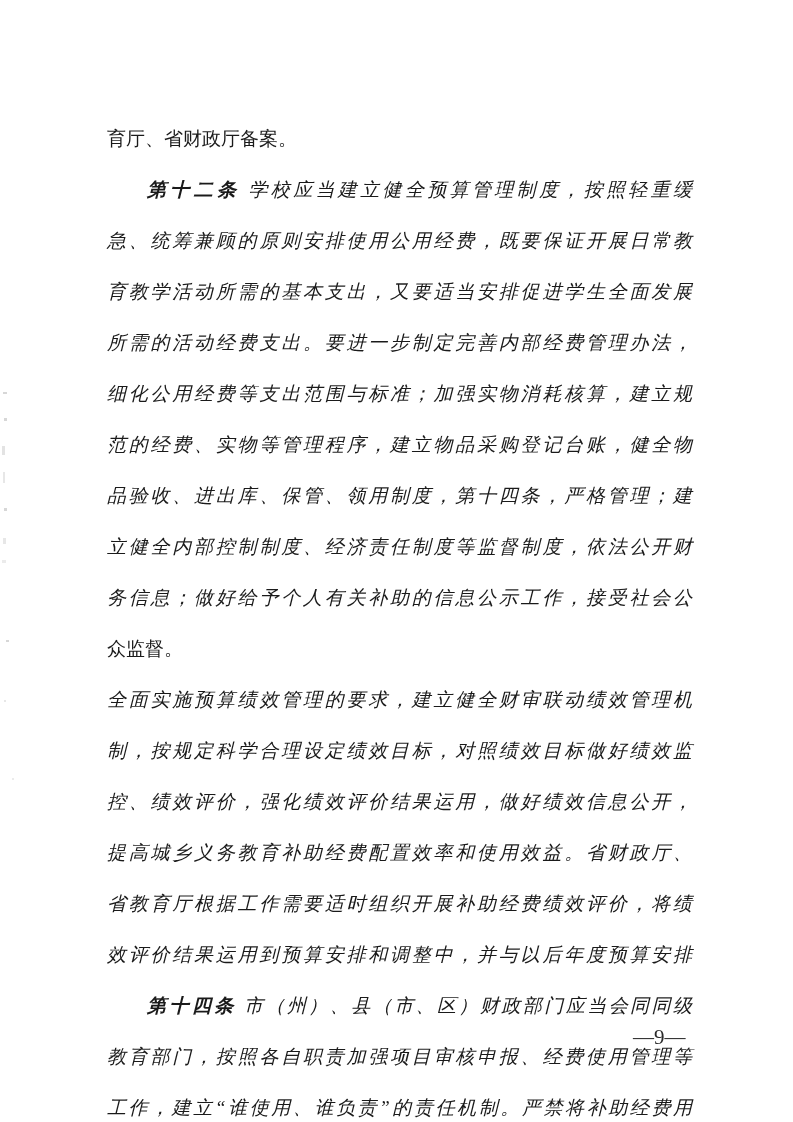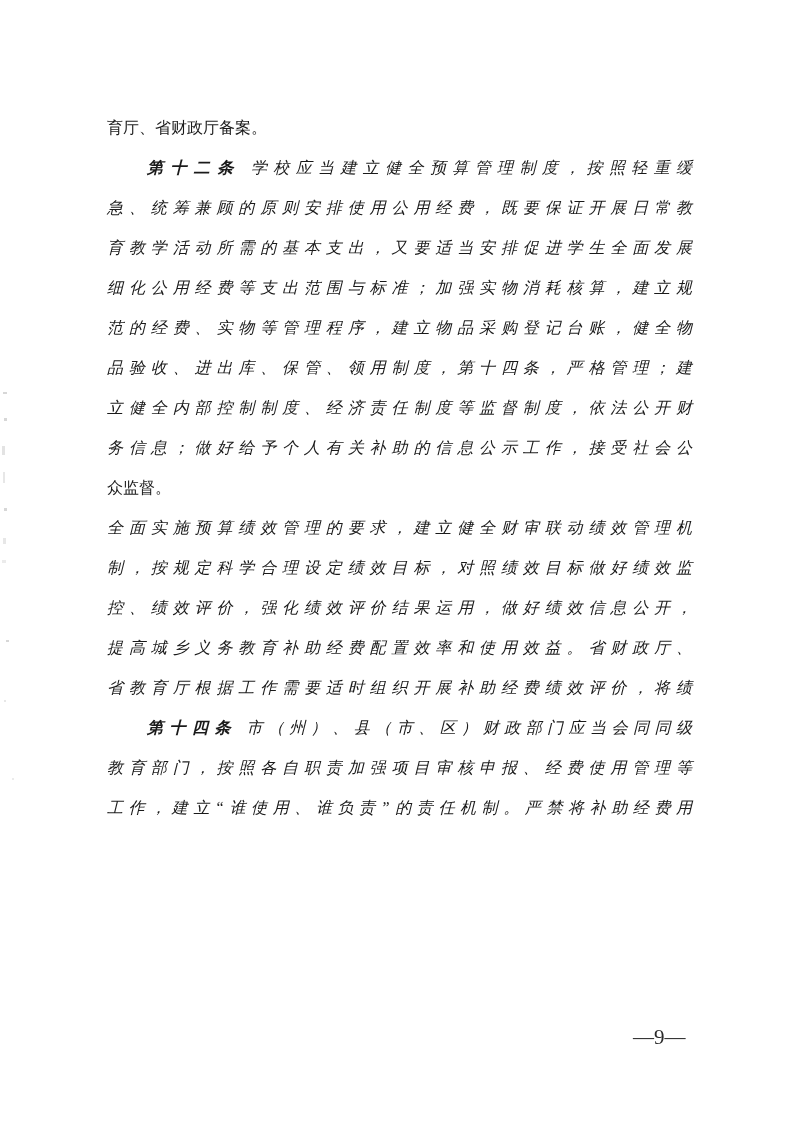--- a/index.html
+++ b/index.html
@@ -18,23 +18,24 @@
   .textblock {
     position: absolute;
     left: 107px;
     top: 108px;
     width: 585px;
     color: #1a1a1a;
   }
   .line {
     height: 40px;
     line-height: 40px;
-    font-size: 16px;
+    font-size: 19px;
     white-space: normal;
     overflow: visible;
+    margin-top: 11px;
   }
   .line.justify {
     text-align: justify;
     text-align-last: justify;
     text-justify: inter-character;
     font-style: italic;
   }
   .line.indent {
     text-indent: 40px;
   }
@@ -70,31 +71,33 @@
 </style>
 </head>
 <body>
 
 <div class="sheet">
   <div class="textblock">
       <div class="line">育厅、省财政厅备案。</div>
       <div class="line justify indent"><b class="lead">第十二条</b> 学校应当建立健全预算管理制度，按照轻重缓</div>
       <div class="line justify">急、统筹兼顾的原则安排使用公用经费，既要保证开展日常教</div>
       <div class="line justify">育教学活动所需的基本支出，又要适当安排促进学生全面发展</div>
+      <div class="line justify">所需的活动经费支出。要进一步制定完善内部经费管理办法，</div>
       <div class="line justify">细化公用经费等支出范围与标准；加强实物消耗核算，建立规</div>
       <div class="line justify">范的经费、实物等管理程序，建立物品采购登记台账，健全物</div>
       <div class="line justify">品验收、进出库、保管、领用制度，第十四条，严格管理；建</div>
       <div class="line justify">立健全内部控制制度、经济责任制度等监督制度，依法公开财</div>
       <div class="line justify">务信息；做好给予个人有关补助的信息公示工作，接受社会公</div>
       <div class="line">众监督。</div>
       <div class="line justify">全面实施预算绩效管理的要求，建立健全财审联动绩效管理机</div>
       <div class="line justify">制，按规定科学合理设定绩效目标，对照绩效目标做好绩效监</div>
       <div class="line justify">控、绩效评价，强化绩效评价结果运用，做好绩效信息公开，</div>
       <div class="line justify">提高城乡义务教育补助经费配置效率和使用效益。省财政厅、</div>
       <div class="line justify">省教育厅根据工作需要适时组织开展补助经费绩效评价，将绩</div>
+      <div class="line justify">效评价结果运用到预算安排和调整中，并与以后年度预算安排</div>
       <div class="line justify indent"><b class="lead">第十四条</b> 市（州）、县（市、区）财政部门应当会同同级</div>
       <div class="line justify">教育部门，按照各自职责加强项目审核申报、经费使用管理等</div>
       <div class="line justify">工作，建立“谁使用、谁负责”的责任机制。严禁将补助经费用</div>
     </div>
 
   <span class="speck s1"></span>
   <span class="speck s2"></span>
   <span class="speck s3"></span>
   <span class="speck s4"></span>
   <span class="speck s5"></span>

